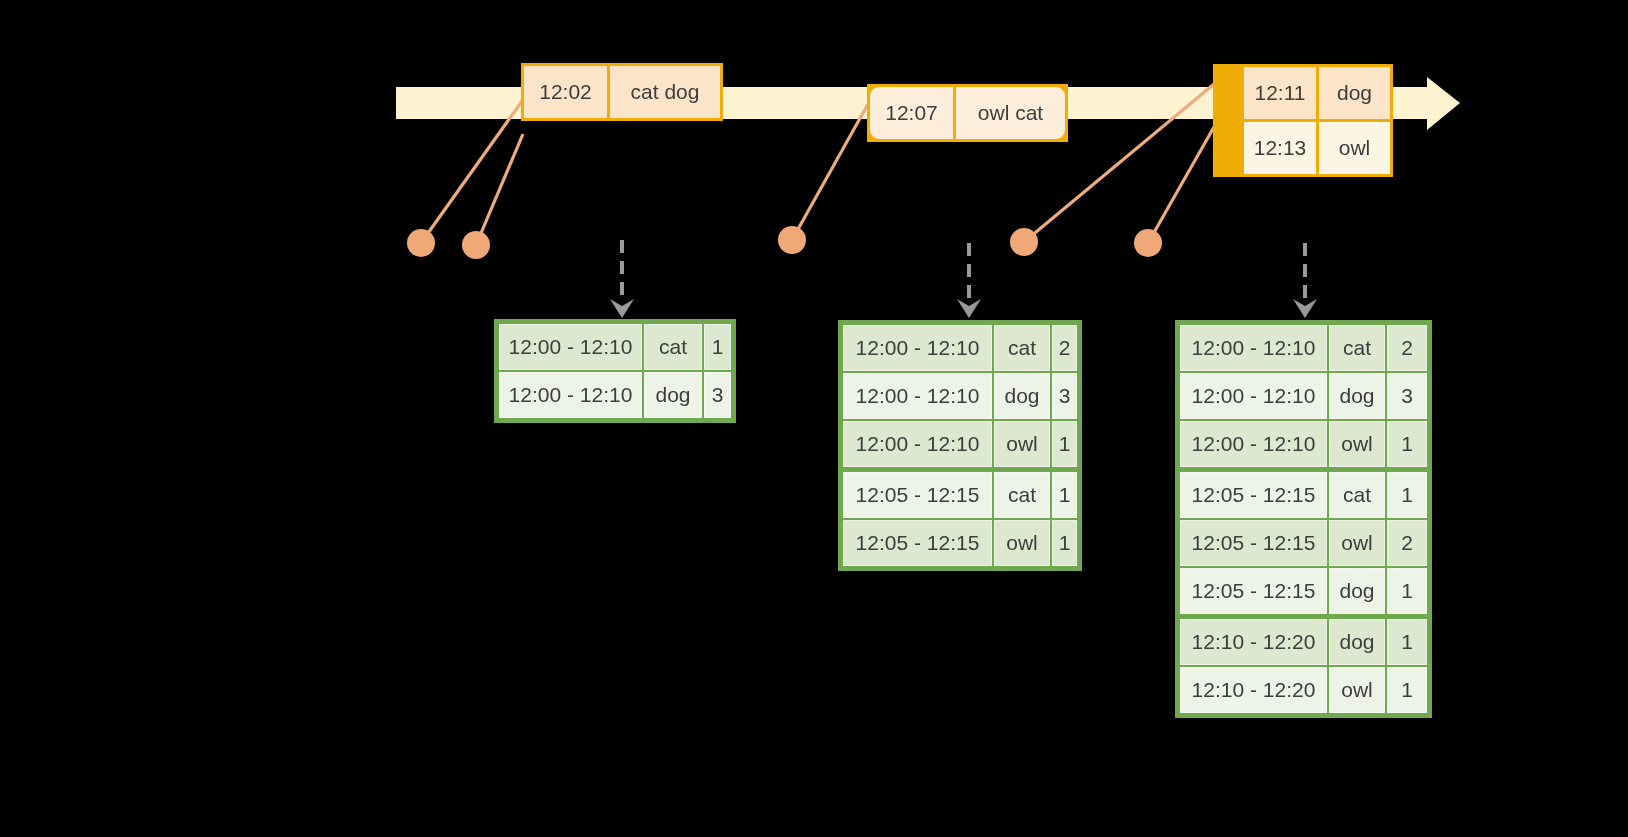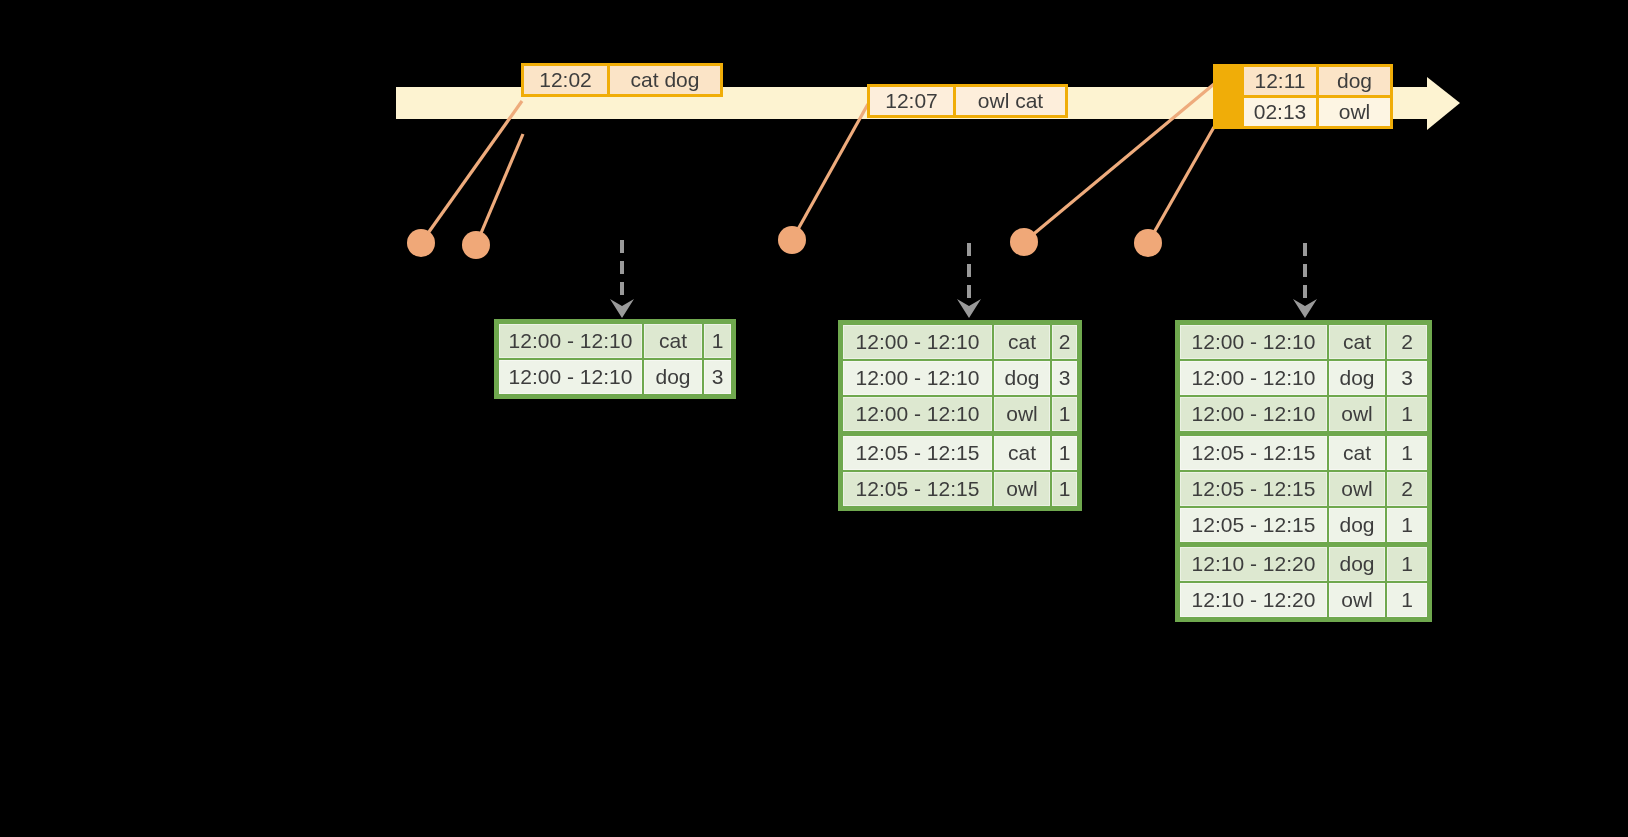--- a/index.html
+++ b/index.html
@@ -8,33 +8,33 @@
     --result_border:#6fa84e; --result_row_sage:#dde8d0; --result_row_pale:#eef3e8;
     --connector:#eeab7c; --dot:#f0a878; --dashed_arrow:#9a9a9a; --text:#3d3d3d;
   }
   html,body{margin:0;padding:0;}
   body{background:var(--background);font-family:"Liberation Sans",sans-serif;}
   .canvas{position:relative;width:1628px;height:837px;background:var(--background);overflow:hidden;}
   .timeline-shaft{position:absolute;left:396px;top:87px;width:1031px;height:32px;background:var(--timeline);z-index:1;}
   .overlay{position:absolute;left:0;top:0;z-index:2;}
   
   .etable{position:absolute;z-index:3;border:3px solid var(--event_border);background:var(--event_border);}
-  .etable .trow{display:grid;height:28px;border-top:3px solid var(--event_border);}
+  .etable .trow{display:grid;height:52px;border-top:3px solid var(--event_border);}
   .etable .trow:first-child{border-top:none;}
   .et1 .trow{grid-template-columns:83px 1fr;}
   .et2 .trow{grid-template-columns:83px 1fr;}
   .et3 .trow{grid-template-columns:72px 1fr;margin-left:28px;}
   .etable .tcell{display:flex;align-items:center;justify-content:center;font-size:21px;color:var(--text);border-left:3px solid var(--event_border);}
   .etable .tcell:first-child{border-left:none;}
   .row-peach{background:var(--event_row_peach);}
   .row-cream{background:var(--event_row_cream);}
-  .row-blush{background:var(--event_row_blush);}
+  .row-blush{background:var(--event_row_blush);border-radius:9px;}
   
   .rtable{position:absolute;z-index:3;border:5px solid var(--result_border);background:var(--result_border);}
-  .rtable .trow{display:grid;height:34px;border-top:2px solid var(--result_border);background:var(--result_row_sage);}
+  .rtable .trow{display:grid;height:46px;border-top:2px solid var(--result_border);background:var(--result_row_sage);}
   .rtable .trow:first-child{border-top:none;}
   .rtable .trow.alt{background:var(--result_row_pale);}
   .rtable .trow.group-start{border-top-width:5px;}
   .rt1 .trow{grid-template-columns:143px 60px 1fr;}
   .rt2 .trow{grid-template-columns:149px 58px 1fr;}
   .rt3 .trow{grid-template-columns:147px 58px 1fr;}
   .rtable .tcell{display:flex;align-items:center;justify-content:center;font-size:21px;color:var(--text);border-left:2px solid var(--result_border);box-shadow:inset 0 0 0 1px rgba(255,255,255,.45);}
   .rtable .tcell:first-child{border-left:none;}
 </style>
 </head>
@@ -87,21 +87,21 @@
         <div class="tcell">owl cat</div>
       </div>
     </div>
 
   <div class="etable et3" style="left:1213px;top:64px;width:174px;">
       <div class="trow row-peach">
         <div class="tcell">12:11</div>
         <div class="tcell">dog</div>
       </div>
       <div class="trow row-cream">
-        <div class="tcell">02:13</div>
+        <div class="tcell">12:13</div>
         <div class="tcell">owl</div>
       </div>
     </div>
 
   <div class="rtable rt1" style="left:494px;top:319px;width:232px;">
       <div class="trow">
         <div class="tcell">12:00 - 12:10</div>
         <div class="tcell">cat</div>
         <div class="tcell">1</div>
       </div>

